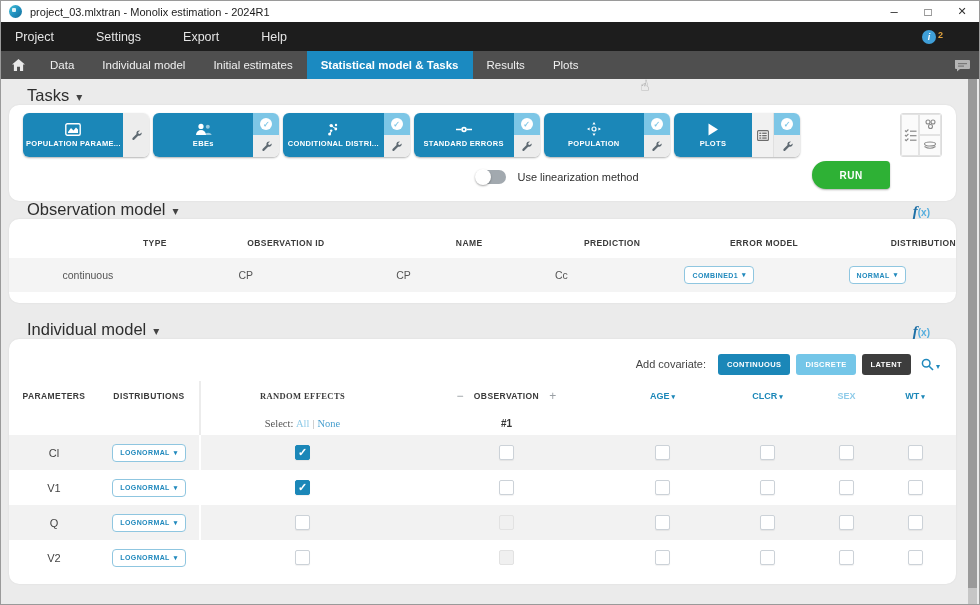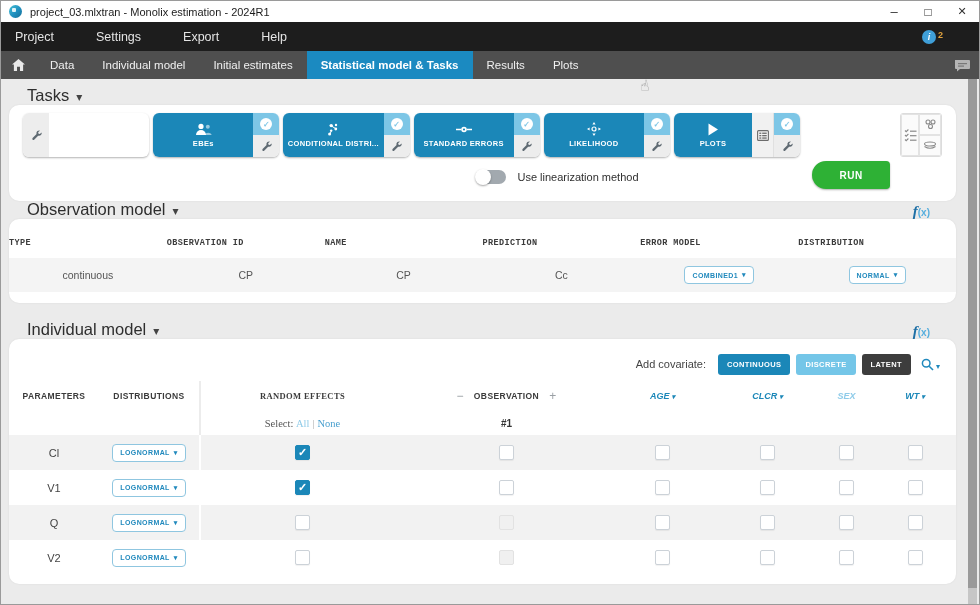--- a/index.html
+++ b/index.html
@@ -64,21 +64,21 @@
   .toggle-row { height:40px; display:flex; align-items:center; justify-content:center; padding-left:150px; gap:11px; }
   .toggle { width:30px; height:14px; border-radius:8px; background:#a2a9af; position:relative; display:inline-block; }
   .toggle .knob { position:absolute; left:-1px; top:-1px; width:16px; height:16px; border-radius:50%; background:#fff; box-shadow:0 1px 2px rgba(0,0,0,.35); }
   .toggle-label { font-size:11px; color:#2f2f2f; }
 
   
   .sect-row.obs { padding-top:14px; height:18px; }
   .obs-card { height:84px; padding-top:9px; overflow:hidden; }
   .obs-grid { display:grid; grid-template-columns:repeat(6,1fr); align-items:center; }
   .obs-head { height:30px; }
-  .obs-head span { text-align:left; font-size:8.5px; font-weight:bold; letter-spacing:.4px; color:#3b3b3b;font-family:Liberation Mono, monospace; }
+  .obs-head span { text-align:right; font-size:8.5px; font-weight:bold; letter-spacing:.4px; color:#3b3b3b; }
   .obs-datarow { height:34px; background:#f4f4f4; }
   .obs-datarow > div { display:flex; justify-content:center; }
   .cellval { font-size:10.5px; color:#555; }
 
   
   .chip { display:inline-flex; align-items:center; gap:4px; background:#fff; border:1.5px solid #8fc6e0; border-radius:4px; color:#2089bd; font-size:7px; font-weight:bold; letter-spacing:.4px; padding:4px 7px; }
   .chip::after { content:"▾"; font-size:7px; color:#2089bd; }
 
   
   .sect-row.im { padding-top:22px; height:36px; }
@@ -91,21 +91,21 @@
   .cov-btn.latent { background:#3d3d3d; }
   .search-wrap { display:flex; align-items:center; gap:2px; margin-left:4px; }
   .search-caret::before { content:"▾"; font-size:8px; color:#2089bd; }
 
   .im-cols { display:grid; grid-template-columns:90px 100px 205px 205px 107px 103px 55px 82px; align-items:center; }
   .im-head { height:30px; }
   .hcell { text-align:center; font-size:8.5px; font-weight:bold; letter-spacing:.4px; color:#3b3b3b; }
   .div-left { border-left:2px solid #ececec; align-self:stretch; display:flex; align-items:center; justify-content:center;font-family:Liberation Serif, serif; }
   .corr-head { display:flex; align-items:center; justify-content:center; gap:10px; }
   .corr-op { font-size:12px; color:#9aa0a5; font-weight:normal; }
-  .cov-head { text-align:center; font-size:9px; font-weight:bold; color:#1b87b8;font-style:italic; }
+  .cov-head { text-align:center; font-size:9px; font-weight:bold; color:#1b87b8; }
   .cov-head .cv::after { content:" ▾"; font-size:7px; }
   .cov-head.muted { color:#8ecbe9; }
   .im-sub { height:24px; }
   .select-line { font-size:10.5px; color:#555; }
   .select-line .all { color:#8fcbe8; }
   .select-line .bar { color:#aaa; padding:0 3px; }
   .select-line .none { color:#4aa0cf; }
   .grp { text-align:center; font-size:10px; font-weight:bold; color:#333; }
 
   .im-rows .im-cols { height:35px; }
@@ -181,20 +181,29 @@
       <div class="sect-row">
         <span class="sect-title">
           <span>Tasks</span>
           <span class="caret-dn"></span>
         </span>
       </div>
       <div class="card tasks-card">
         <div class="task-row">
 
           <div class="task-btn">
+            <div class="tb-main">
+              <span>
+                <svg width="16" height="13" viewBox="0 0 16 13">
+                    <rect x="0.8" y="0.8" width="14.4" height="11.4" rx="1.5" fill="none" stroke="#fff" stroke-width="1.4"></rect>
+                    <path d="M3 9 L6 5 L8.5 7.5 L11 4.5 L13 6.5 V10 H3 Z" fill="#fff"></path>
+                  </svg>
+              </span>
+              <span class="tb-label">POPULATION PARAME...</span>
+            </div>
             <div class="tb-side">
               <div class="tb-wrench">
                 <svg width="13" height="13" viewBox="0 0 16 16">
                     <path fill="#5f6a72" d="M14.3 4.2c.3 1 .1 2.1-.6 3-.9 1.1-2.4 1.5-3.7 1l-4.9 4.9c-.5.5-1.4.5-1.9 0s-.5-1.4 0-1.9L8.1 6.3c-.5-1.3-.1-2.8 1-3.7.9-.7 2-.9 3-.6L10 4.1l.5 1.6 1.6.5 2.2-2z"></path>
                   </svg>
               </div>
             </div>
           </div>
 
           <div class="task-btn">
@@ -271,21 +280,21 @@
           </div>
 
           <div class="task-btn">
             <div class="tb-main">
               <span>
                 <svg width="14" height="14" viewBox="0 0 14 14">
                     <circle cx="7" cy="7" r="2" fill="none" stroke="#fff" stroke-width="1.2"></circle>
                     <path d="M7 0 L8.6 2.6 H5.4 Z M7 14 L5.4 11.4 H8.6 Z M0 7 L2.6 5.4 V8.6 Z M14 7 L11.4 8.6 V5.4 Z" fill="#fff"></path>
                   </svg>
               </span>
-              <span class="tb-label">LIKELIHOOD</span>
+              <span class="tb-label">POPULATION</span>
             </div>
             <div class="tb-side">
               <div class="tb-badge">
                   <b></b>
                 </div>
               <div class="tb-wrench">
                 <svg width="13" height="13" viewBox="0 0 16 16">
                     <path fill="#5f6a72" d="M14.3 4.2c.3 1 .1 2.1-.6 3-.9 1.1-2.4 1.5-3.7 1l-4.9 4.9c-.5.5-1.4.5-1.9 0s-.5-1.4 0-1.9L8.1 6.3c-.5-1.3-.1-2.8 1-3.7.9-.7 2-.9 3-.6L10 4.1l.5 1.6 1.6.5 2.2-2z"></path>
                   </svg>
               </div>

